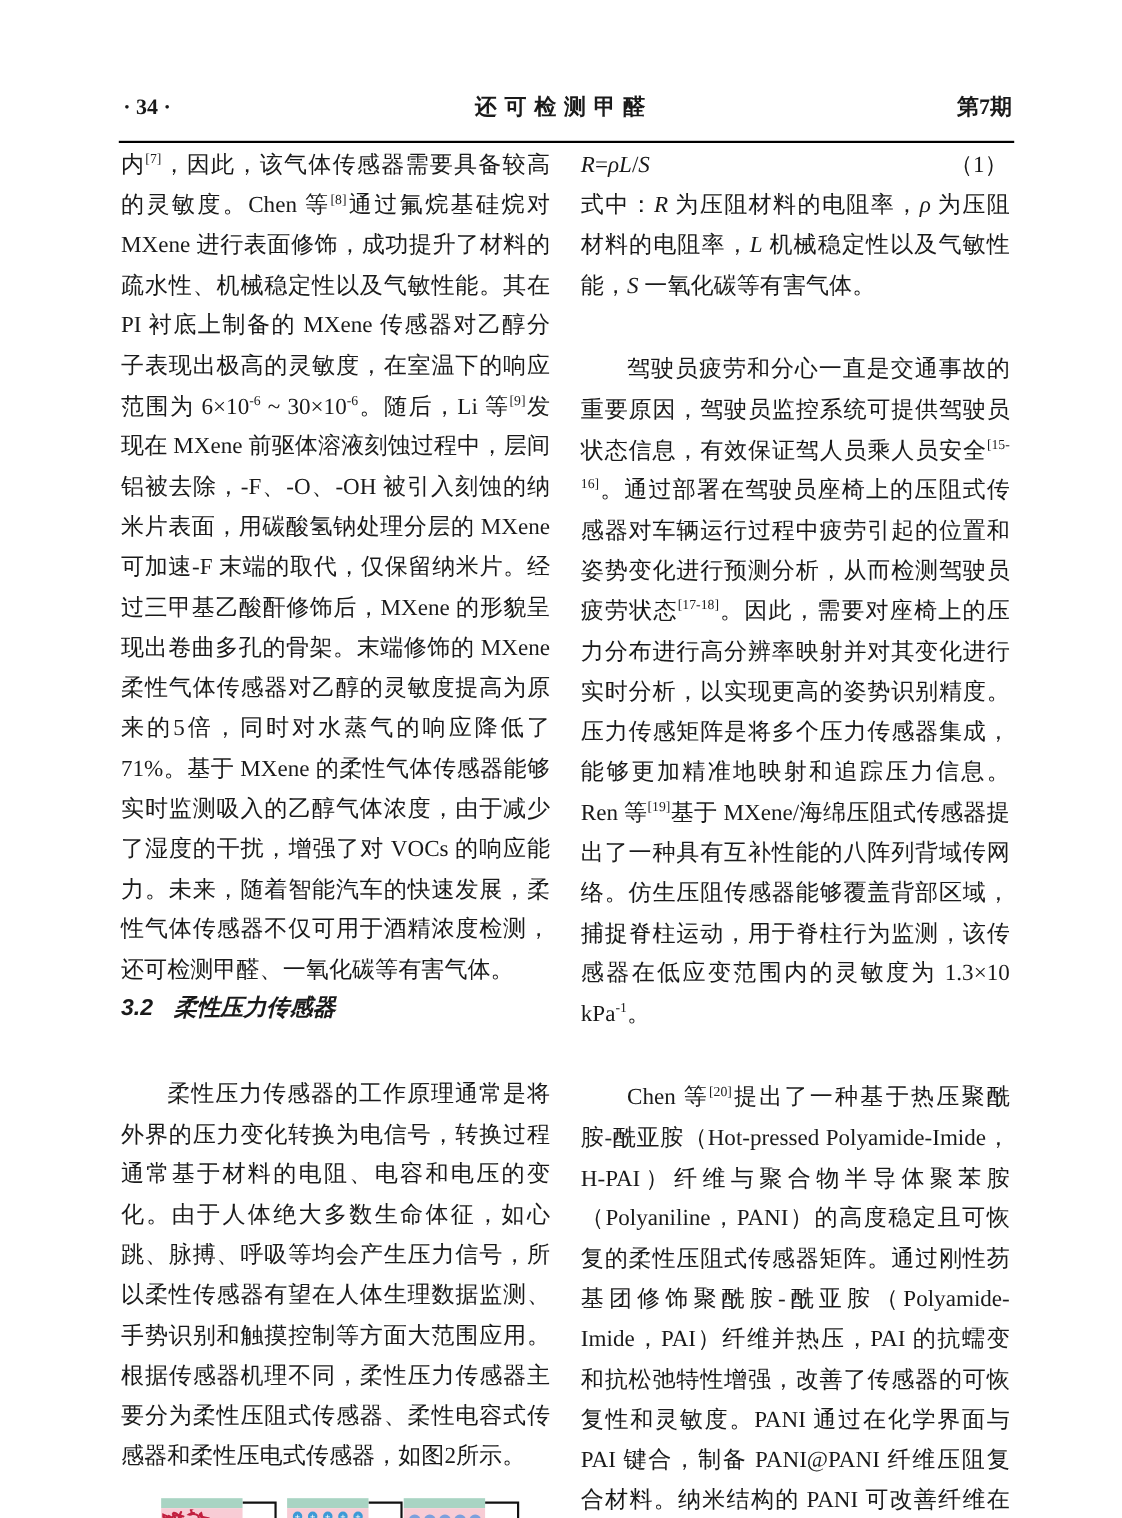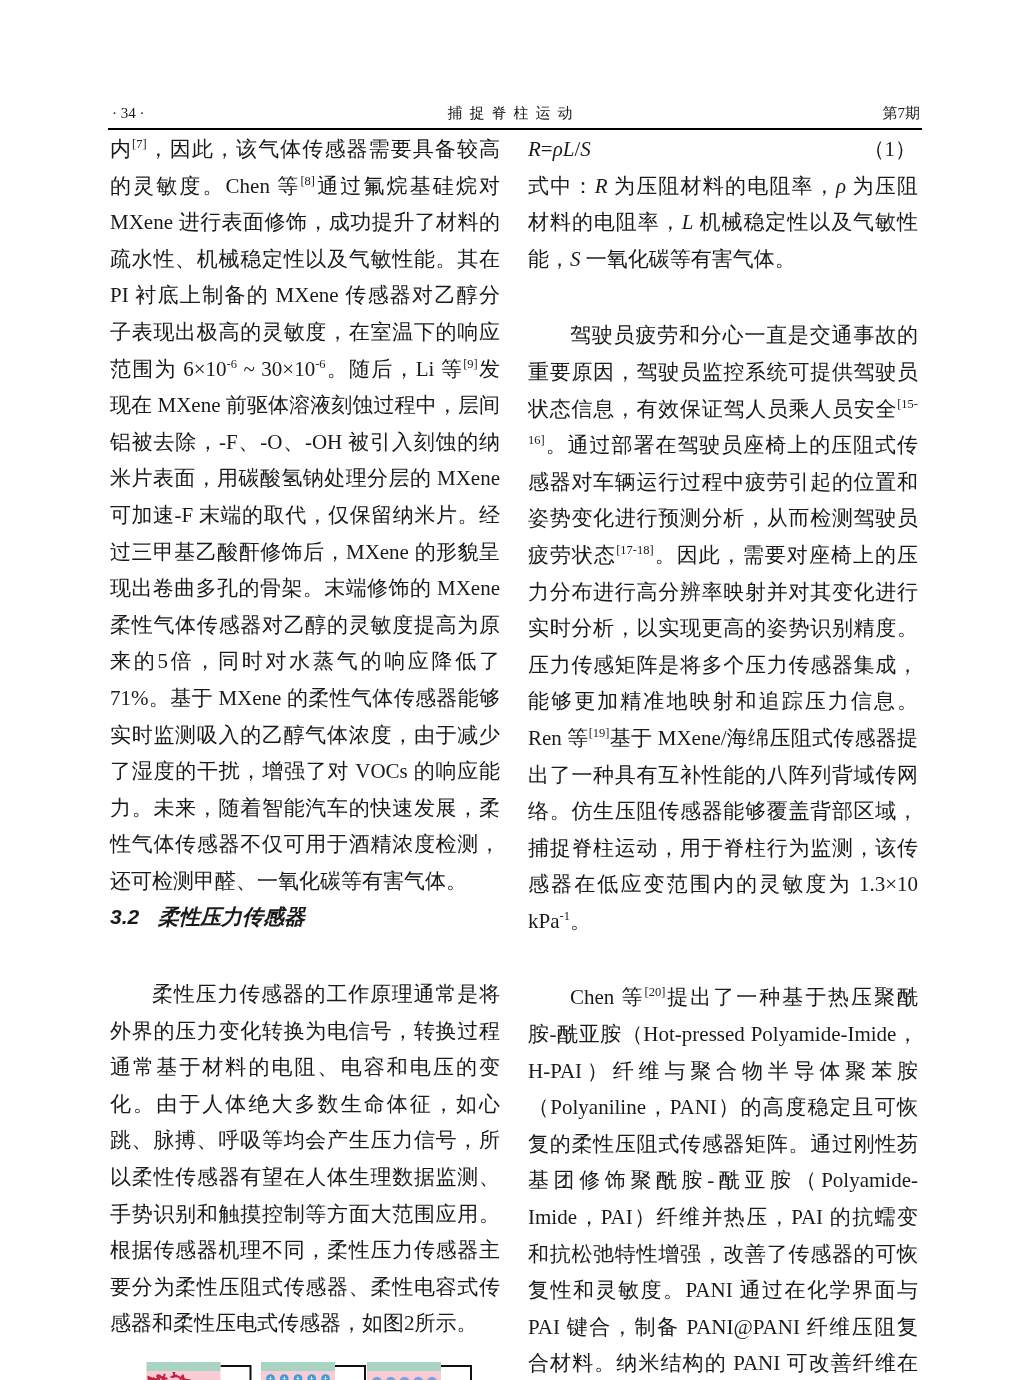--- a/index.html
+++ b/index.html
@@ -1,19 +1,19 @@
 <!DOCTYPE html>
 <html><head>
 <meta charset="utf-8">
 <style>
   html,body{margin:0;padding:0;background:#e8e8e8;}
   .page{width:1020px;height:1380px;background:#ffffff;position:relative;overflow:hidden;
         font-family:"Liberation Serif","DejaVu Serif",serif;color:#1a1a1a;margin:0 auto;}
-  .hdr{position:absolute;top:104px;left:112px;right:100px;display:flex;
-       justify-content:space-between;align-items:baseline;font-size:15px;}
+  .hdr{position:absolute;top:84px;left:112px;right:100px;display:flex;
+       justify-content:space-between;align-items:baseline;font-size:20px;font-weight:bold;}
   .hdr .journal{letter-spacing:7px;}
   .rule{position:absolute;top:120px;left:108px;right:98px;border:0;border-top:2px solid #000;}
   .cols{position:absolute;top:131px;left:110px;display:flex;gap:28px;}
   .col{width:390px;}
   p{margin:0;font-size:21px;line-height:36.6px;text-align:justify;}
   .ind{text-indent:2em;margin-top:40px;}
   sup{font-size:12.5px;line-height:0;}
   .it{font-style:italic;}
   .h32{margin:0;font-size:21px;line-height:36.6px;font-family:"Liberation Sans","DejaVu Sans",sans-serif;font-weight:bold;font-style:italic;}
   .hsp{margin-left:0.9em;}
@@ -28,21 +28,21 @@
   .vlab{font-size:12.5px;font-style:italic;fill:#111;}
   .frm{fill:#333;}
 </style>
 </head>
 <body>
 
 <div class="page">
 
   <header class="hdr">
     <span>· 34 ·</span>
-    <span class="journal">捕捉脊柱运动</span>
+    <span class="journal">还可检测甲醛</span>
     <span>第7期</span>
   </header>
   <hr class="rule">
 
   <div class="cols">
 
     <div class="col">
       <p><span>内</span><sup>[7]</sup><span>，因此，该气体传感器需要具备较高的灵敏度。Chen 等</span><sup>[8]</sup><span>通过氟烷基硅烷对 MXene 进行表面修饰，成功提升了材料的疏水性、机械稳定性以及气敏性能。其在 PI 衬底上制备的 MXene 传感器对乙醇分子表现出极高的灵敏度，在室温下的响应范围为 6×10</span><sup>-6</sup><span> ~ 30×10</span><sup>-6</sup><span>。随后，Li 等</span><sup>[9]</sup><span>发现在 MXene 前驱体溶液刻蚀过程中，层间铝被去除，-F、-O、-OH 被引入刻蚀的纳米片表面，用碳酸氢钠处理分层的 MXene 可加速-F 末端的取代，仅保留纳米片。经过三甲基乙酸酐修饰后，MXene 的形貌呈现出卷曲多孔的骨架。末端修饰的 MXene 柔性气体传感器对乙醇的灵敏度提高为原来的5倍，同时对水蒸气的响应降低了71%。基于 MXene 的柔性气体传感器能够实时监测吸入的乙醇气体浓度，由于减少了湿度的干扰，增强了对 VOCs 的响应能力。未来，随着智能汽车的快速发展，柔性气体传感器不仅可用于酒精浓度检测，还可检测甲醛、一氧化碳等有害气体。</span></p>
 
       <h3 class="h32"><span>3.2</span><span class="hsp">柔性压力传感器</span></h3>

